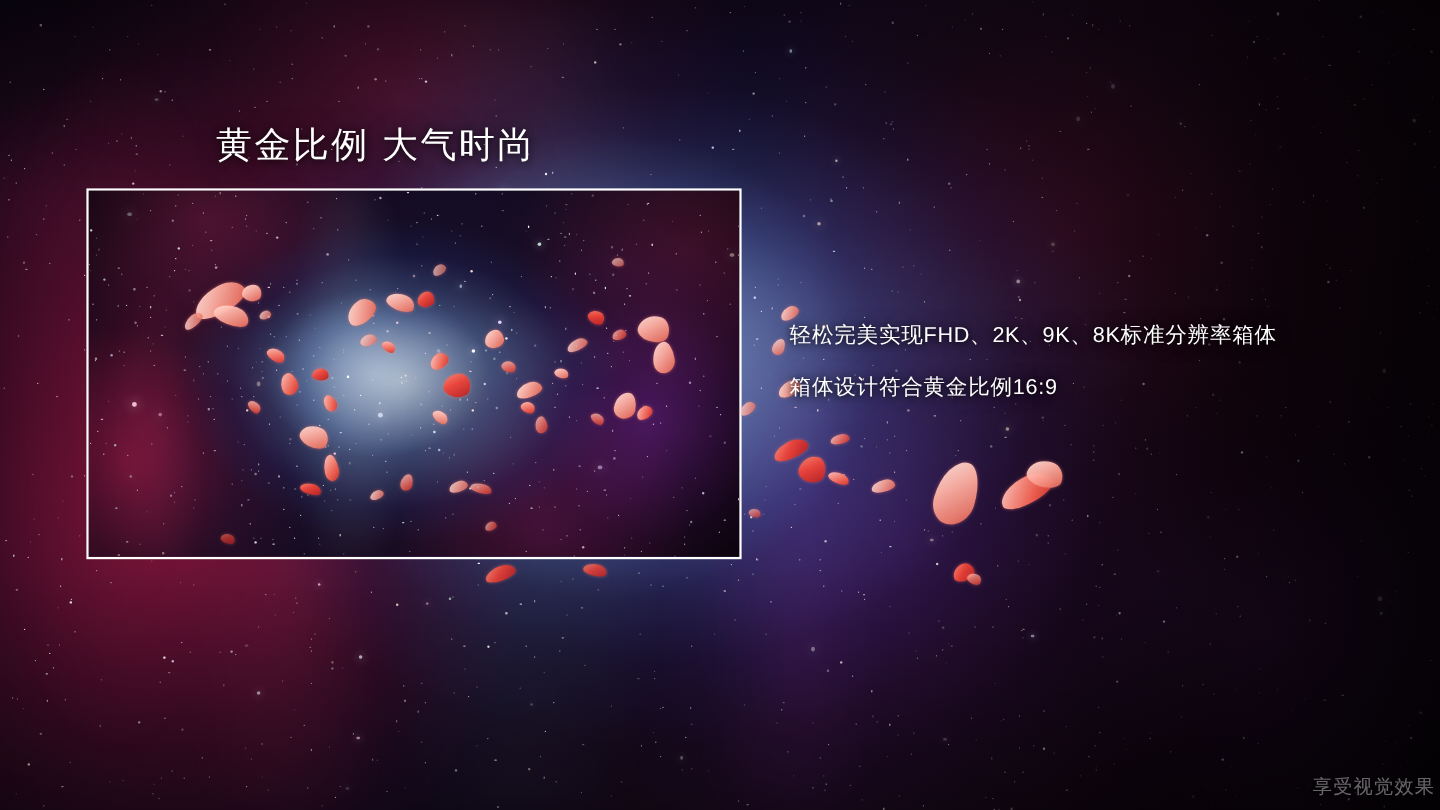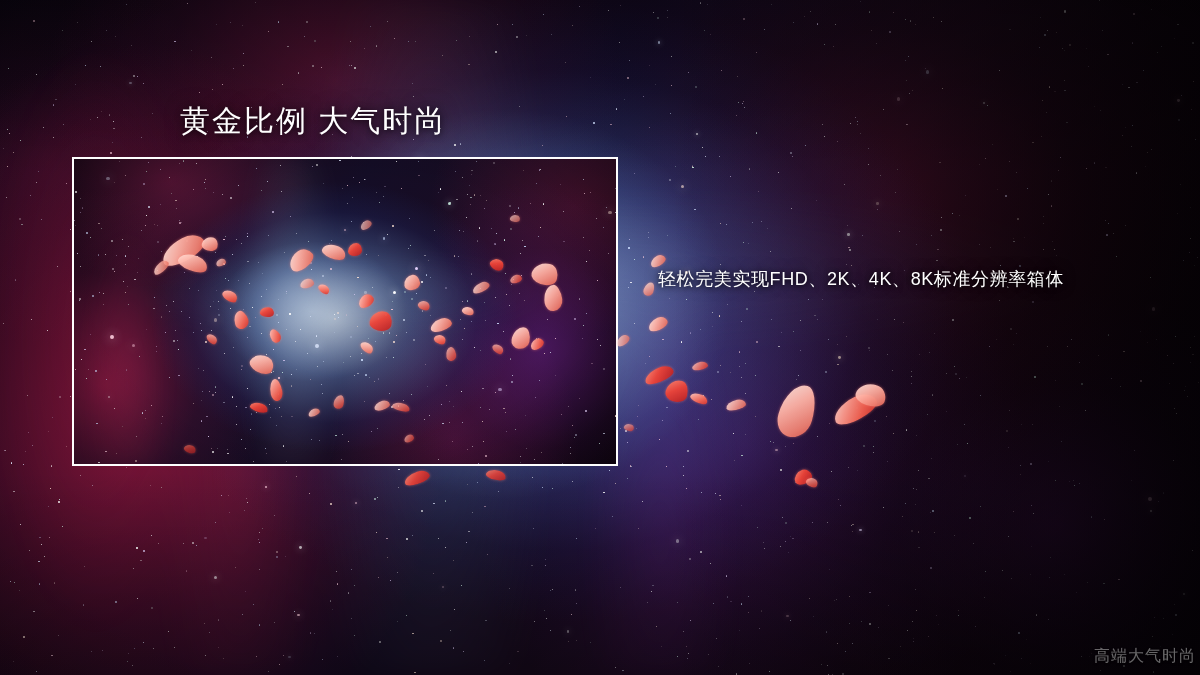--- a/index.html
+++ b/index.html
@@ -1858,17 +1858,18 @@
       <span class="petal pale" style="left:856px;top:384px;width:30px;height:22px;transform:rotate(18deg);opacity:0.95"></span>
       <span class="petal pale" style="left:616px;top:336px;width:14px;height:9px;transform:rotate(-34deg);opacity:0.8"></span>
       <span class="petal" style="left:624px;top:424px;width:10px;height:7px;transform:rotate(20deg);opacity:0.7"></span>
       <span class="petal deep" style="left:404px;top:472px;width:26px;height:12px;transform:rotate(-18deg);opacity:0.9"></span>
       <span class="petal deep" style="left:486px;top:470px;width:20px;height:10px;transform:rotate(14deg);opacity:0.85"></span>
     </div>
 
   <div class="title">黄金比例   大气时尚</div>
 
   <div class="body-text">
-    <div class="ln">轻松完美实现FHD、2K、4K、8K标准分辨率箱体</div>
+    <div class="ln">轻松完美实现FHD、2K、9K、8K标准分辨率箱体</div>
+    <div class="ln">箱体设计符合黄金比例16:9</div>
   </div>
 
-  <div class="watermark">高端大气时尚</div>
+  <div class="watermark">享受视觉效果</div>
 </div>
 
 </body></html>

